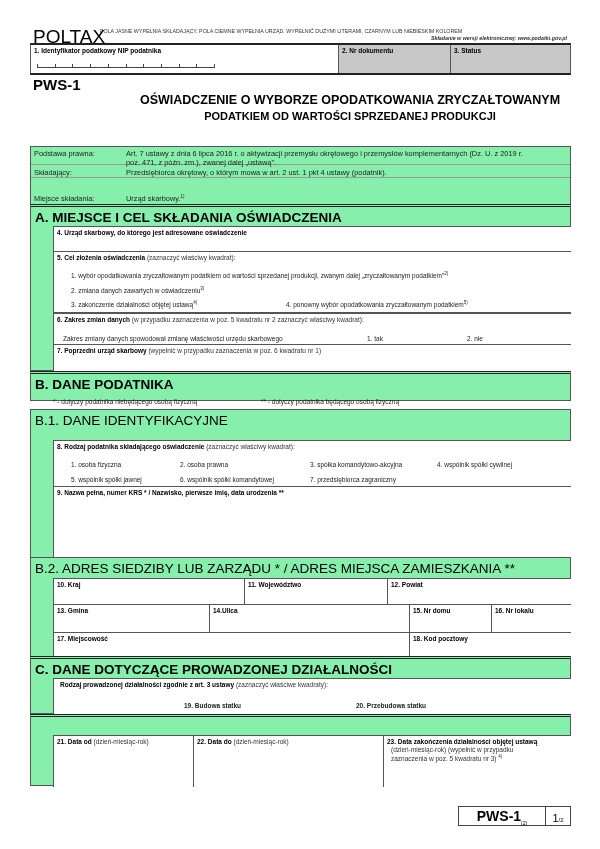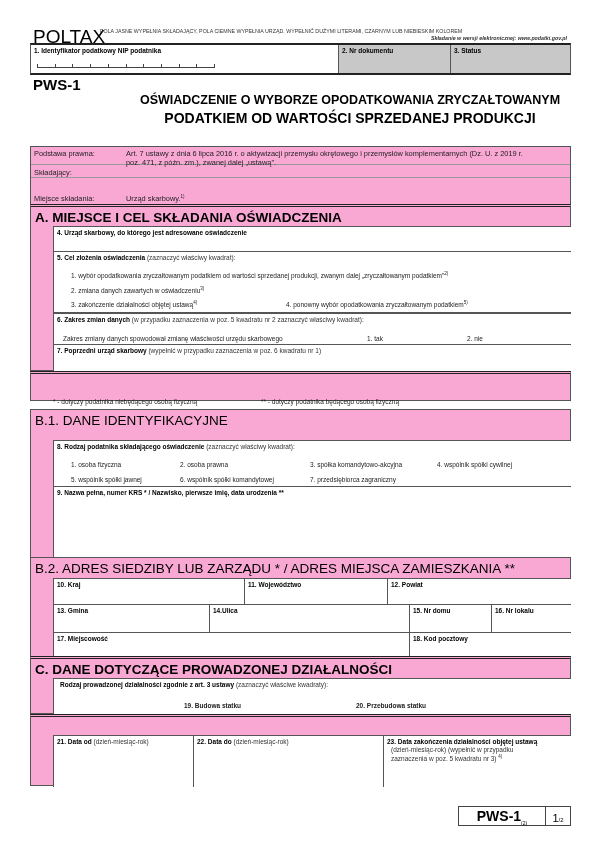--- a/index.html
+++ b/index.html
@@ -1,18 +1,18 @@
 <!DOCTYPE html>
 <html><head>
 <meta charset="utf-8">
 <style>
   * { box-sizing: border-box; margin: 0; padding: 0; }
   body { width: 600px; height: 849px; background: #fff; font-family: "Liberation Sans", sans-serif; color: #000; position: relative; overflow: hidden; }
   .abs { position: absolute; }
-  .gray { background: #f9a8d4; }
+  .gray { background: #86efac; }
   .lbl { font-size: 6.5px; font-weight: bold; position: absolute; left: 3px; top: 2px; white-space: nowrap; }
   .lbl .n { font-weight: normal; color: #333; }
   .opt { font-size: 6.5px; position: absolute; white-space: nowrap; color: #222; }
   .opt sup { font-size: 4.5px; }
   .sec-title { font-weight: bold; font-size: 13.5px; position: absolute; left: 4px; white-space: nowrap; }
   .sub-title { font-size: 13.5px; position: absolute; left: 4px; white-space: nowrap; }
   .field { position: absolute; background: #fff; border: 1px solid #555; }
 </style>
 </head>
 <body>
@@ -29,30 +29,31 @@
   <div class="abs gray" style="left:308px;top:0;width:112px;height:28px;border-right:1px solid #555;background:#c8c8c8;">
     <span class="lbl">2. Nr dokumentu</span>
   </div>
   <div class="abs" style="left:420px;top:0;width:119px;height:28px;background:#c8c8c8;">
     <span class="lbl">3. Status</span>
   </div>
 </div>
 
 <div class="abs" style="left:33px;top:76px;font-size:15px;font-weight:bold;">PWS-1</div>
 <div class="abs" style="left:120px;top:93px;width:460px;text-align:center;font-size:12.5px;font-weight:bold;white-space:nowrap;">OŚWIADCZENIE O WYBORZE OPODATKOWANIA ZRYCZAŁTOWANYM</div>
-<div class="abs" style="left:120px;top:110px;width:460px;text-align:center;font-size:14px;font-weight:bold;white-space:nowrap;">PODATKIEM OD WARTOŚCI SPRZEDANEJ PRODUKCJI</div>
+<div class="abs" style="left:120px;top:110px;width:460px;text-align:center;font-size:11px;font-weight:bold;white-space:nowrap;">PODATKIEM OD WARTOŚCI SPRZEDANEJ PRODUKCJI</div>
 
 <div class="abs gray" style="left:30px;top:146px;width:541px;height:87px;border:1px solid #555;font-size:7.4px;color:#222;">
   <div class="abs" style="left:0;top:0;width:539px;height:18px;border-bottom:1px solid #999;">
     <span class="abs" style="left:3px;top:2px;">Podstawa prawna:</span>
     <span class="abs" style="left:95px;top:2px;white-space:nowrap;">Art. 7 ustawy z dnia 6 lipca 2016 r. o aktywizacji przemysłu okrętowego i przemysłów komplementarnych (Dz. U. z 2019 r.</span>
     <span class="abs" style="left:95px;top:11px;white-space:nowrap;">poz. 471, z późn. zm.), zwanej dalej „ustawą”.</span>
   </div>
   <div class="abs" style="left:0;top:19px;width:539px;height:12px;border-bottom:1px solid #999;">
     <span class="abs" style="left:3px;top:2px;">Składający:</span>
+    <span class="abs" style="left:95px;top:2px;white-space:nowrap;">Przedsiębiorca okrętowy, o którym mowa w art. 2 ust. 1 pkt 4 ustawy (podatnik).</span>
   </div>
   <div class="abs" style="left:0;top:45px;width:455px;height:12px;">
     <span class="abs" style="left:3px;top:2px;">Miejsce składania:</span>
     <span class="abs" style="left:95px;top:2px;white-space:nowrap;"><span>Urząd skarbowy.</span><sup style="font-size:4.5px;">1)</sup></span>
   </div>
 </div>
 
 <div class="abs gray" style="left:30px;top:204px;width:541px;height:167px;border:1px solid #555;border-top:3px double #222;">
   <span class="sec-title" style="top:3px;">A. MIEJSCE I CEL SKŁADANIA OŚWIADCZENIA</span>
   <div class="field" style="left:22px;top:19px;width:518px;height:26px;border-right:none;">
@@ -70,20 +71,21 @@
     <span class="opt" style="left:9px;top:21px;">Zakres zmiany danych spowodował zmianę właściwości urzędu skarbowego</span>
     <span class="opt" style="left:313px;top:21px;">1. tak</span>
     <span class="opt" style="left:413px;top:21px;">2. nie</span>
   </div>
   <div class="field" style="left:22px;top:138px;width:518px;height:27px;border-top:none;border-right:none;border-bottom:none;">
     <span class="lbl"><span>7. Poprzedni urząd skarbowy</span><span class="n"> (wypełnić w przypadku zaznaczenia w poz. 6 kwadratu nr 1)</span></span>
   </div>
 </div>
 
 <div class="abs gray" style="left:30px;top:371px;width:541px;height:30px;border:1px solid #555;border-top:3px double #222;">
+  <span class="sec-title" style="top:3px;">B. DANE PODATNIKA</span>
   <span class="opt" style="left:22px;top:24px;">* - dotyczy podatnika niebędącego osobą fizyczną</span>
   <span class="opt" style="left:230px;top:24px;">** - dotyczy podatnika będącego osobą fizyczną</span>
 </div>
 
 <div class="abs gray" style="left:30px;top:409px;width:541px;height:176px;border:1px solid #555;">
   <span class="sub-title" style="top:3px;">B.1. DANE IDENTYFIKACYJNE</span>
   <div class="field" style="left:22px;top:30px;width:518px;height:47px;border-right:none;">
     <span class="lbl"><span>8. Rodzaj podatnika składającego oświadczenie</span><span class="n"> (zaznaczyć właściwy kwadrat):</span></span>
     <span class="opt" style="left:17px;top:20px;">1. osoba fizyczna</span>
     <span class="opt" style="left:126px;top:20px;">2. osoba prawna</span>

